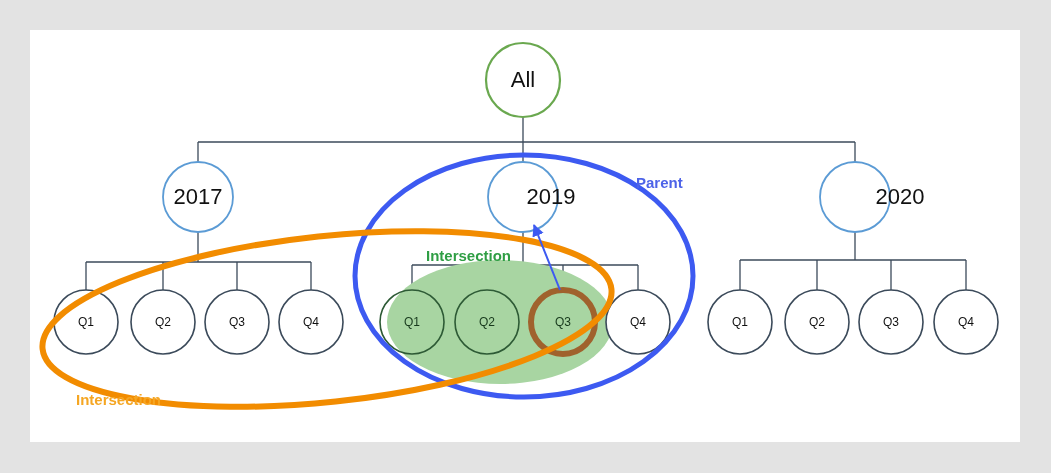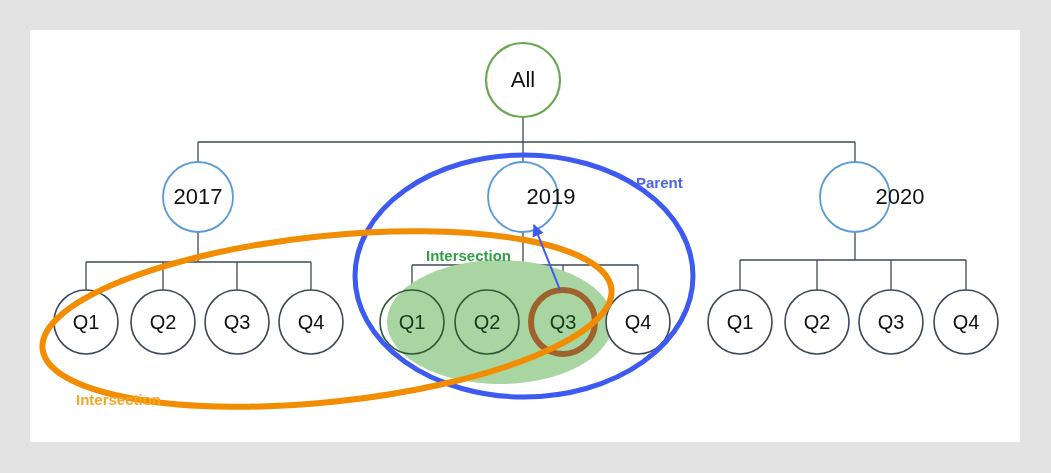--- a/index.html
+++ b/index.html
@@ -35,21 +35,21 @@
   }
   .node-label {
     position: absolute;
     transform: translate(-50%, -50%);
     color: #111111;
     font-family: "Liberation Sans", sans-serif;
     white-space: nowrap;
     pointer-events: none;
   }
   .year-label { font-size: 22px; }
-  .quarter-label { font-size: 20px; }
+  .quarter-label { font-size: 12px; }
   .root-label { font-size: 22px; }
   .q-green { color: #17391c; }
   .region-label {
     position: absolute;
     font-family: "Liberation Sans", sans-serif;
     font-size: 15px;
     white-space: nowrap;
   }
   .label-allprevious { color: #f5a623; font-weight: 600; }
   .label-parent { color: #4d63e8; font-weight: 600; }

